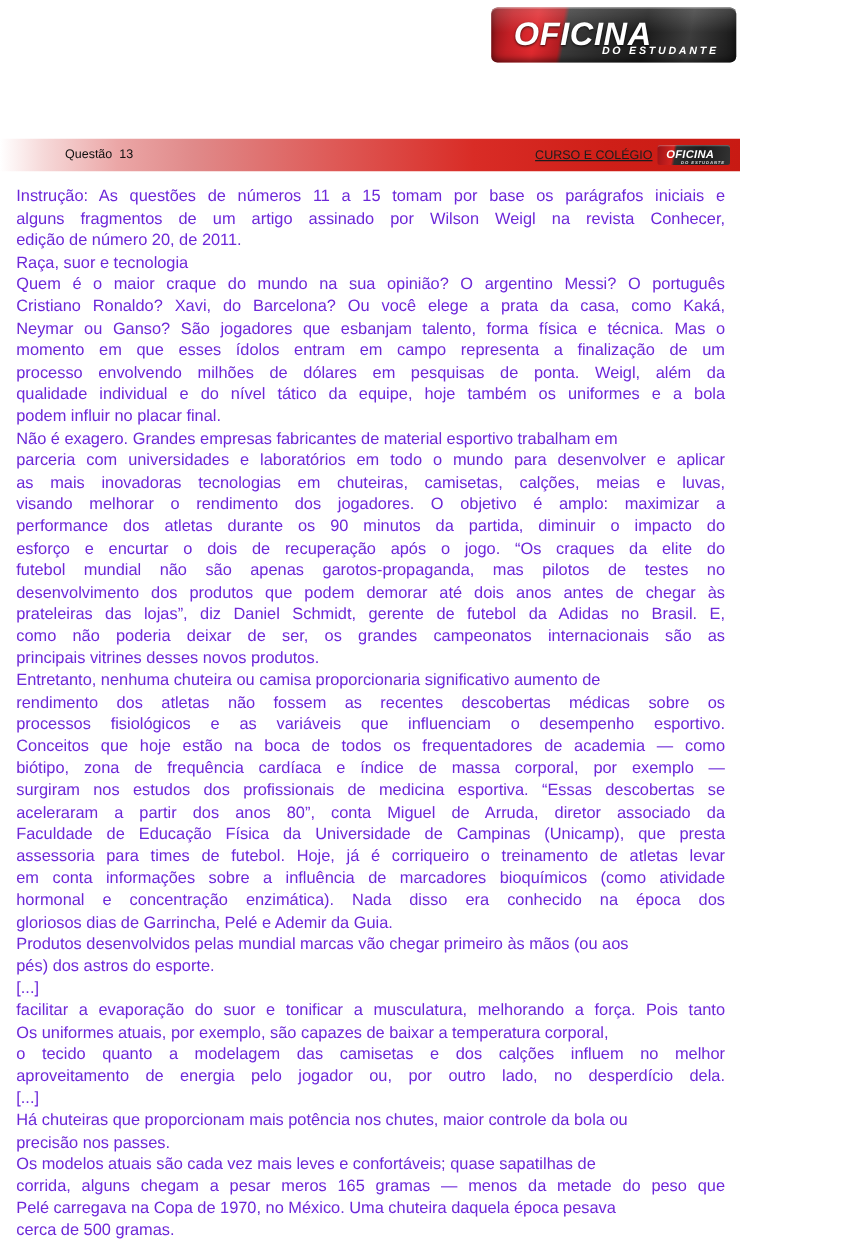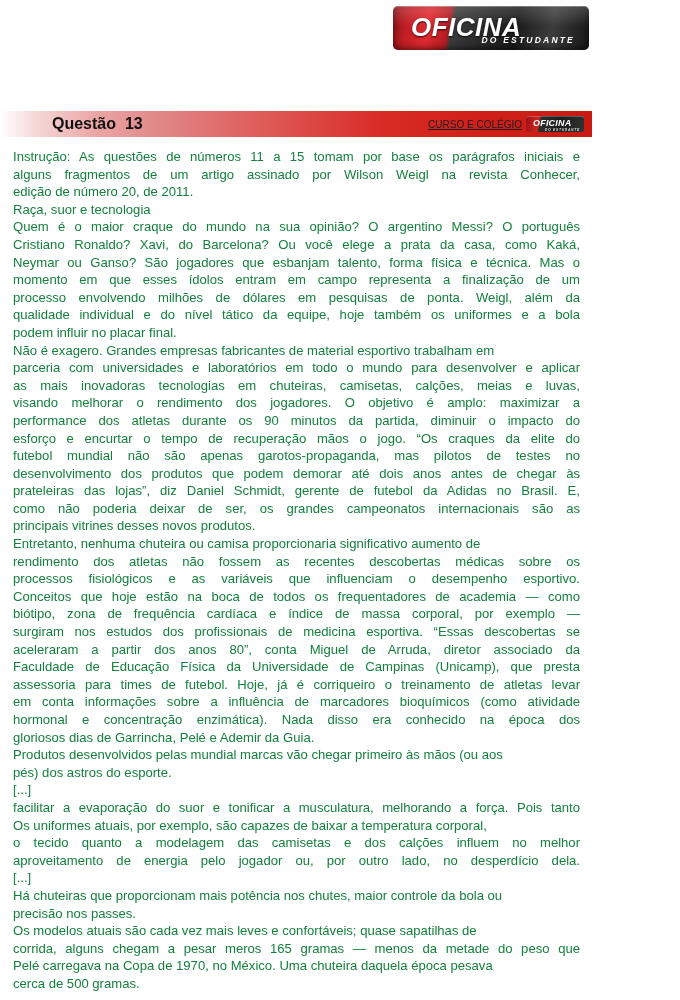--- a/index.html
+++ b/index.html
@@ -79,22 +79,22 @@
     width: 592px;
     height: 26px;
     background: linear-gradient(90deg,
                 #ffffff 0%, #f6d8d8 6%, #eba6a6 16%, #e08a8a 26%,
                 #de5a57 45%, #d92c26 64%, #cf1f18 82%, #c81a13 100%);
   }
   .qbar-label {
     position: absolute;
     left: 52px;
     top: 5px;
-    font-size: 16px;
-    font-weight: bold;
+    font-size: 10px;
+    font-weight: normal;
     color: #111111;
     white-space: pre;
     line-height: 16px;
   }
   .qbar-right {
     position: absolute;
     right: 70px;
     top: 6px;
     font-size: 10px;
     color: #1c1c1c;
@@ -140,21 +140,21 @@
   
   .doc {
     position: absolute;
     left: 13px;
     top: 148px;
     width: 567px;
   }
   .line {
     font-size: 13.1px;
     line-height: 17.6px;
-    color: #15803d;
+    color: #6d28d9;
     text-align: justify;
     text-align-last: justify;
     white-space: pre-wrap;
   }
   .line.last {
     text-align: right;
     text-align-last: left;
   }
 </style>
 </head>
@@ -186,21 +186,21 @@
     <div class="line">Neymar ou Ganso? São jogadores que esbanjam talento, forma física e técnica. Mas o</div>
     <div class="line">momento em que esses ídolos entram em campo representa a finalização de um</div>
     <div class="line">processo envolvendo milhões de dólares em pesquisas de ponta. Weigl, além da</div>
     <div class="line">qualidade individual e do nível tático da equipe, hoje também os uniformes e a bola</div>
     <div class="line last">podem influir no placar final.</div>
     <div class="line last">Não é exagero. Grandes empresas fabricantes de material esportivo trabalham em</div>
     <div class="line">parceria com universidades e laboratórios em todo o mundo para desenvolver e aplicar</div>
     <div class="line">as mais inovadoras tecnologias em chuteiras, camisetas, calções, meias e luvas,</div>
     <div class="line">visando melhorar o rendimento dos jogadores. O objetivo é amplo: maximizar a</div>
     <div class="line">performance dos atletas durante os 90 minutos da partida, diminuir o impacto do</div>
-    <div class="line">esforço e encurtar o tempo de recuperação mãos o jogo. “Os craques da elite do</div>
+    <div class="line">esforço e encurtar o dois de recuperação após o jogo. “Os craques da elite do</div>
     <div class="line">futebol mundial não são apenas garotos-propaganda, mas pilotos de testes no</div>
     <div class="line">desenvolvimento dos produtos que podem demorar até dois anos antes de chegar às</div>
     <div class="line">prateleiras das lojas”, diz Daniel Schmidt, gerente de futebol da Adidas no Brasil. E,</div>
     <div class="line">como não poderia deixar de ser, os grandes campeonatos internacionais são as</div>
     <div class="line last">principais vitrines desses novos produtos.</div>
     <div class="line last">Entretanto, nenhuma chuteira ou camisa proporcionaria significativo aumento de</div>
     <div class="line">rendimento dos atletas não fossem as recentes descobertas médicas sobre os</div>
     <div class="line">processos fisiológicos e as variáveis que influenciam o desempenho esportivo.</div>
     <div class="line">Conceitos que hoje estão na boca de todos os frequentadores de academia — como</div>
     <div class="line">biótipo, zona de frequência cardíaca e índice de massa corporal, por exemplo —</div>

